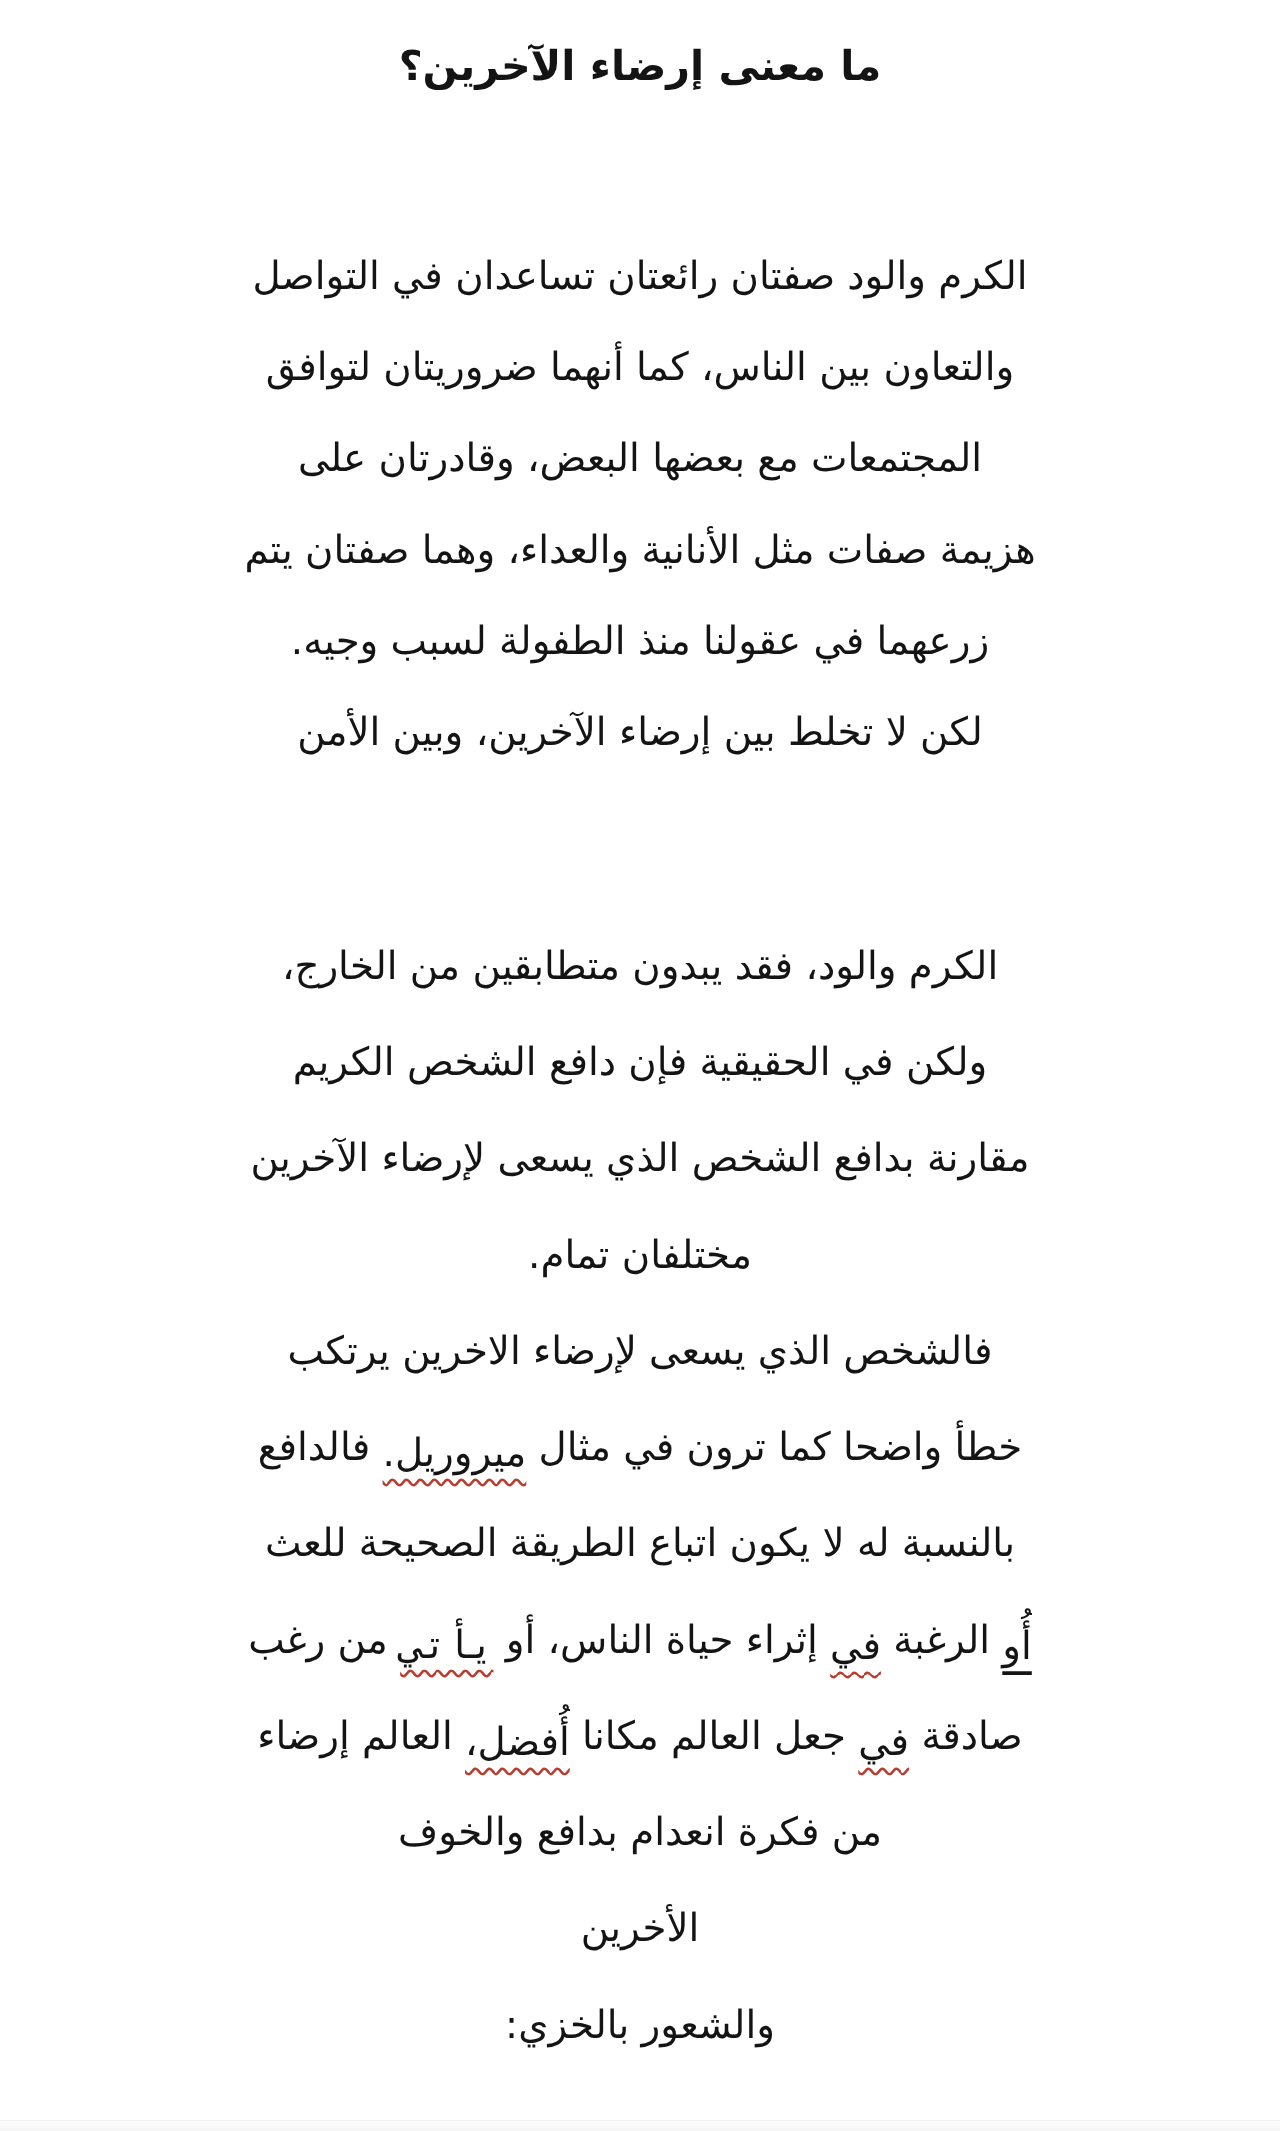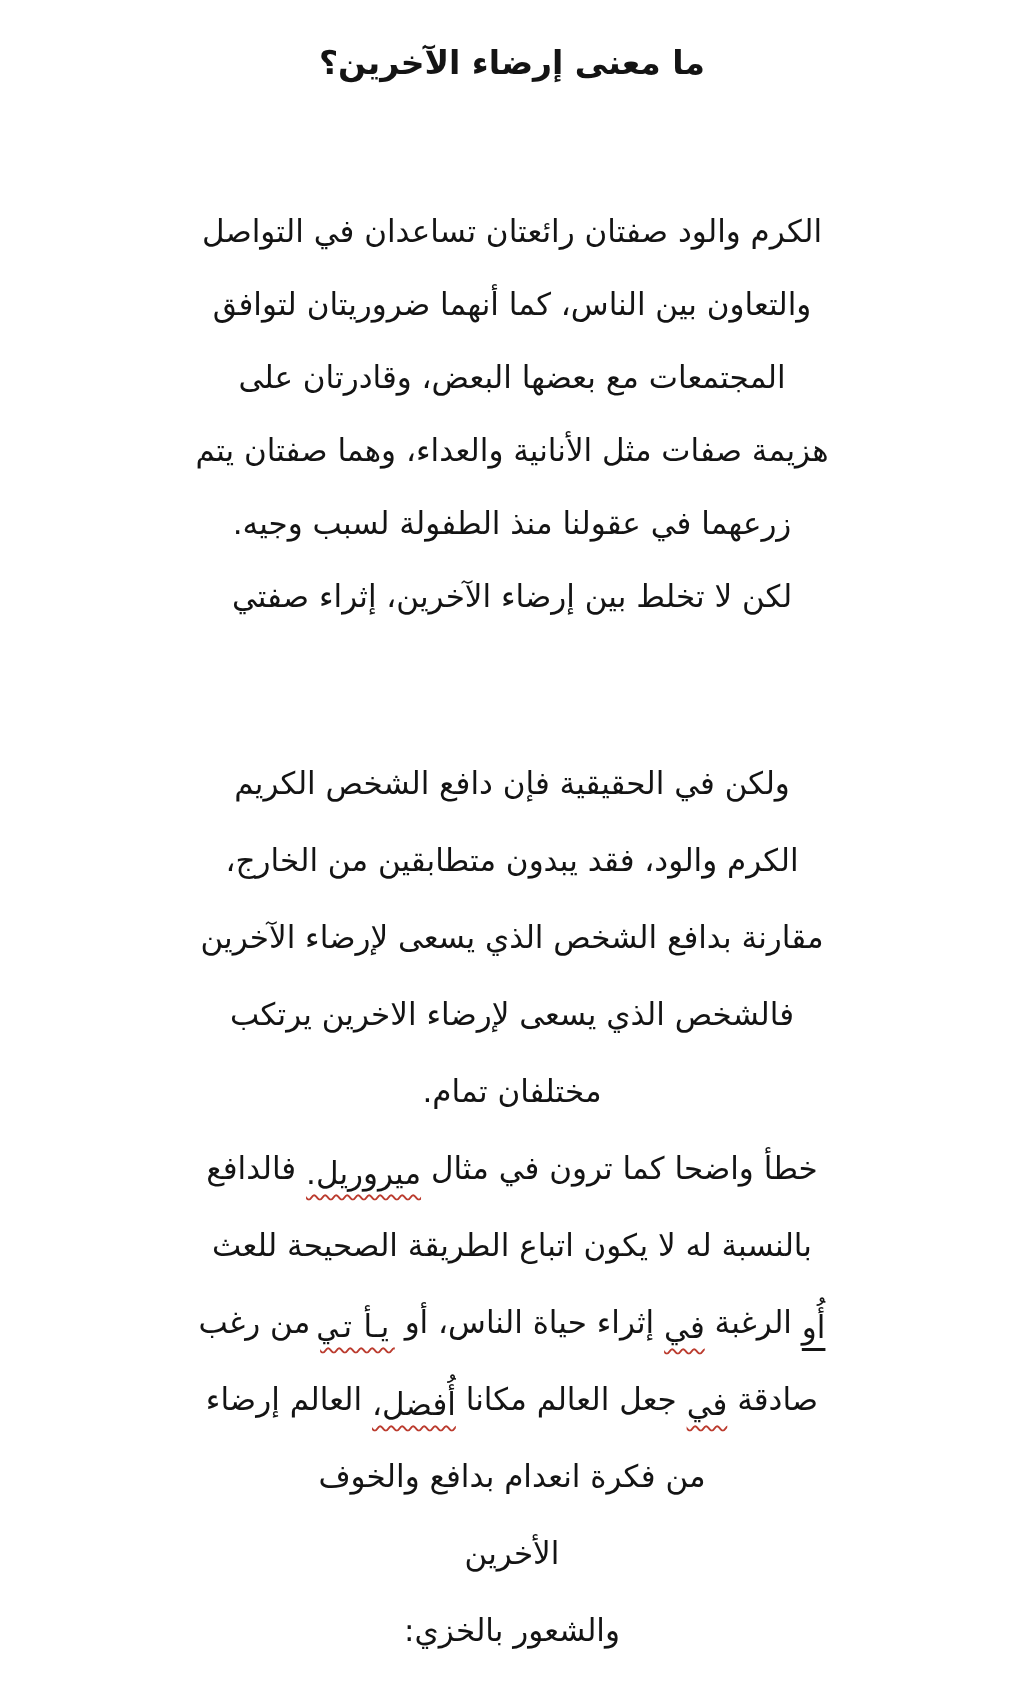--- a/index.html
+++ b/index.html
@@ -14,21 +14,21 @@
     color: #141414;
     overflow: hidden;
     position: relative;
   }
   .page {
     width: 1024px;
     height: 1705px;
     position: relative;
   }
   h1.title {
-    margin: 16px;
+    margin: 6px;
     padding-top: 22px;
     font-size: 33px;
     line-height: 50px;
     font-weight: bold;
     text-align: center;
     direction: rtl;
   }
   .para {
     width: 780px;
     margin: 0 auto;
@@ -68,29 +68,29 @@
 
 <div class="page">
   <h1 class="title">ما معنى إرضاء الآخرين؟</h1>
 
   <section class="para" id="p1">
       <div class="line"><span>الكرم والود صفتان رائعتان تساعدان في التواصل</span></div>
       <div class="line"><span>والتعاون بين الناس، كما أنهما ضروريتان لتوافق</span></div>
       <div class="line"><span>المجتمعات مع بعضها البعض، وقادرتان على</span></div>
       <div class="line"><span>هزيمة صفات مثل الأنانية والعداء، وهما صفتان يتم</span></div>
       <div class="line"><span>زرعهما في عقولنا منذ الطفولة لسبب وجيه.</span></div>
-      <div class="line"><span>لكن لا تخلط بين إرضاء الآخرين، إثراء صفتي</span></div>
+      <div class="line"><span>لكن لا تخلط بين إرضاء الآخرين، وبين الأمن</span></div>
     </section>
 
   <section class="para" id="p2">
+      <div class="line"><span>الكرم والود، فقد يبدون متطابقين من الخارج،</span></div>
       <div class="line"><span>ولكن في الحقيقية فإن دافع الشخص الكريم</span></div>
-      <div class="line"><span>الكرم والود، فقد يبدون متطابقين من الخارج،</span></div>
       <div class="line"><span>مقارنة بدافع الشخص الذي يسعى لإرضاء الآخرين</span></div>
+      <div class="line"><span>مختلفان تمام.</span></div>
       <div class="line"><span>فالشخص الذي يسعى لإرضاء الاخرين يرتكب</span></div>
-      <div class="line"><span>مختلفان تمام.</span></div>
       <div class="line"><span>خطأ واضحا كما ترون في مثال </span><span class="sp" style="text-decoration-color: rgb(187, 59, 46);">ميروريل.</span><span> فالدافع</span></div>
       <div class="line"><span>بالنسبة له لا يكون اتباع الطريقة الصحيحة للعث</span></div>
       <div class="line"><span class="sp" style="text-decoration-color: rgb(187, 59, 46); text-decoration: underline;">أُو</span><span> الرغبة </span><span class="sp" style="text-decoration-color: rgb(187, 59, 46);">في</span><span> إثراء حياة الناس، أو </span><span class="sp" style="text-decoration-color: rgb(187, 59, 46); font-family: Liberation Mono, monospace;">يأتي</span><span> من رغب</span></div>
       <div class="line"><span>صادقة </span><span class="sp" style="text-decoration-color: rgb(187, 59, 46);">في</span><span> جعل العالم مكانا </span><span class="sp" style="text-decoration-color: rgb(187, 59, 46);">أُفضل،</span><span> العالم إرضاء</span></div>
       <div class="line"><span>من فكرة انعدام بدافع والخوف</span></div>
       <div class="line"><span>الأخرين</span></div>
       <div class="line"><span>والشعور بالخزي:</span></div>
     </section>
 
   <div class="bottom-bar"></div>

